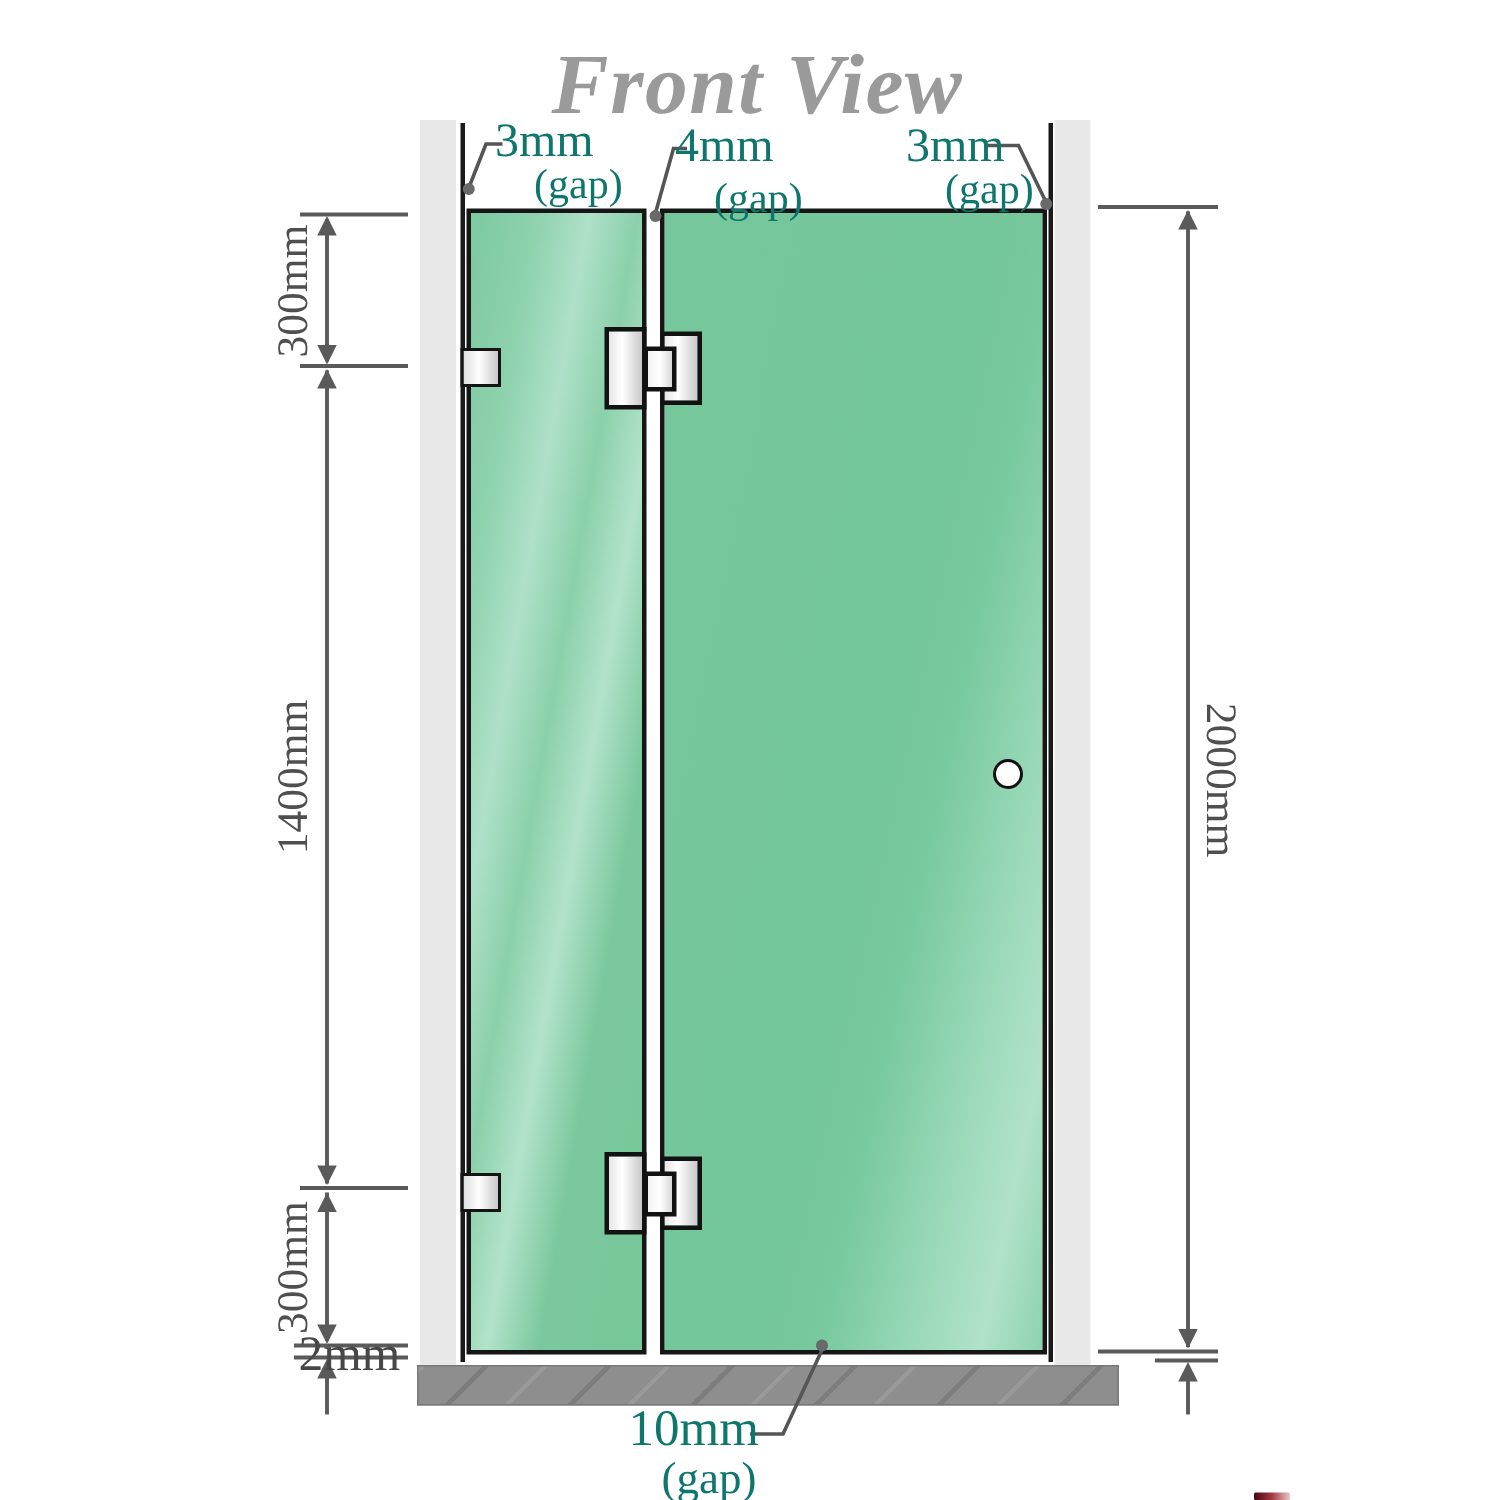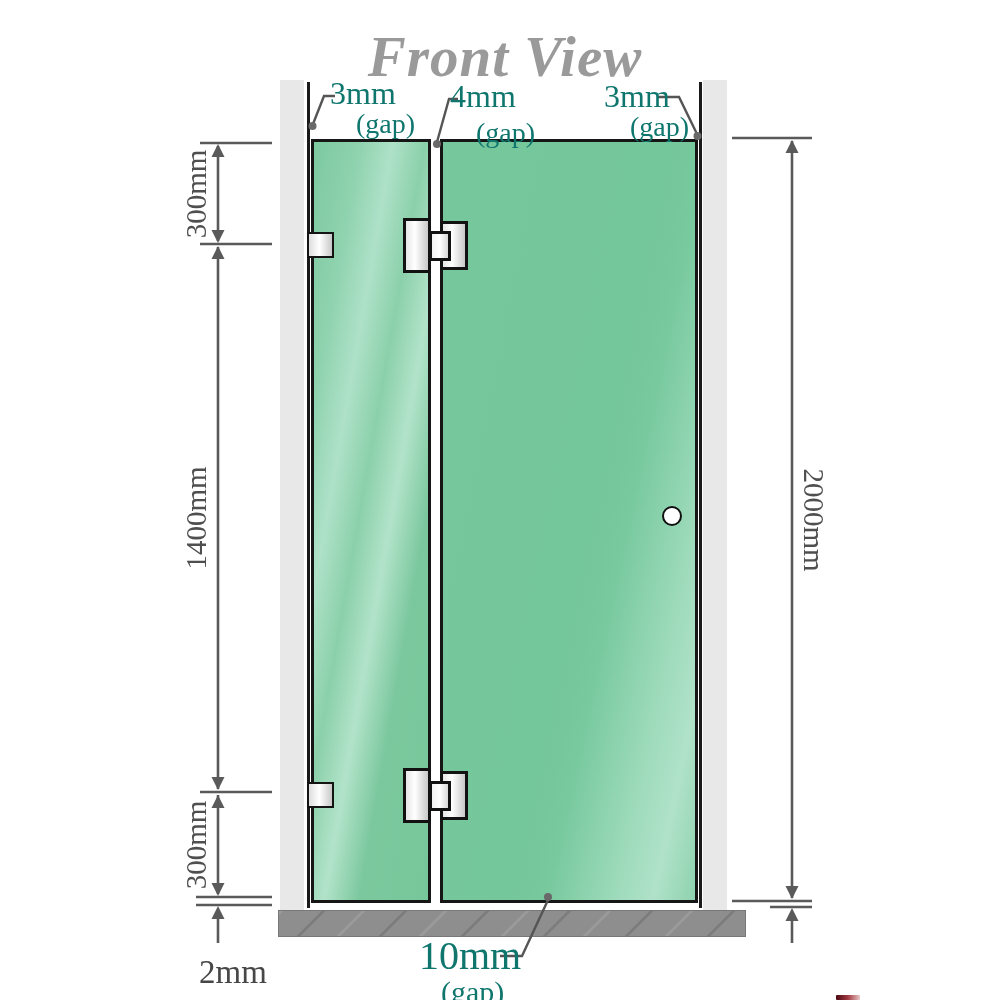--- a/index.html
+++ b/index.html
@@ -169,24 +169,24 @@
   <div class="gap-label" style="left:450px;top:80px">
     <div class="v">4mm</div>
     <div class="u" style="margin-top:6px">(gap)</div>
   </div>
   <div class="gap-label" style="left:604px;top:80px">
     <div class="v">3mm</div>
     <div class="u">(gap)</div>
   </div>
 
   <div class="gap-label" style="left:419px;top:936px">
-    <div class="v" style="font-size:40px">10mm</div>
+    <div class="v" style="font-size:34px">10mm</div>
     <div class="u" style="padding-left:4px;font-size:30px">(gap)</div>
   </div>
-  <div class="plain-label" style="left:199px;top:954px">2mm</div>
+  <div class="plain-label" style="left:199px;top:885px">2mm</div>
 
   <div class="dim-label" style="left:196px;top:194px">300mm</div>
   <div class="dim-label" style="left:196px;top:518px">1400mm</div>
   <div class="dim-label" style="left:196px;top:845px">300mm</div>
   <div class="dim-label cw" style="left:813px;top:520px">2000mm</div>
 
   <div class="watermark"></div>
 
 </div>
 

